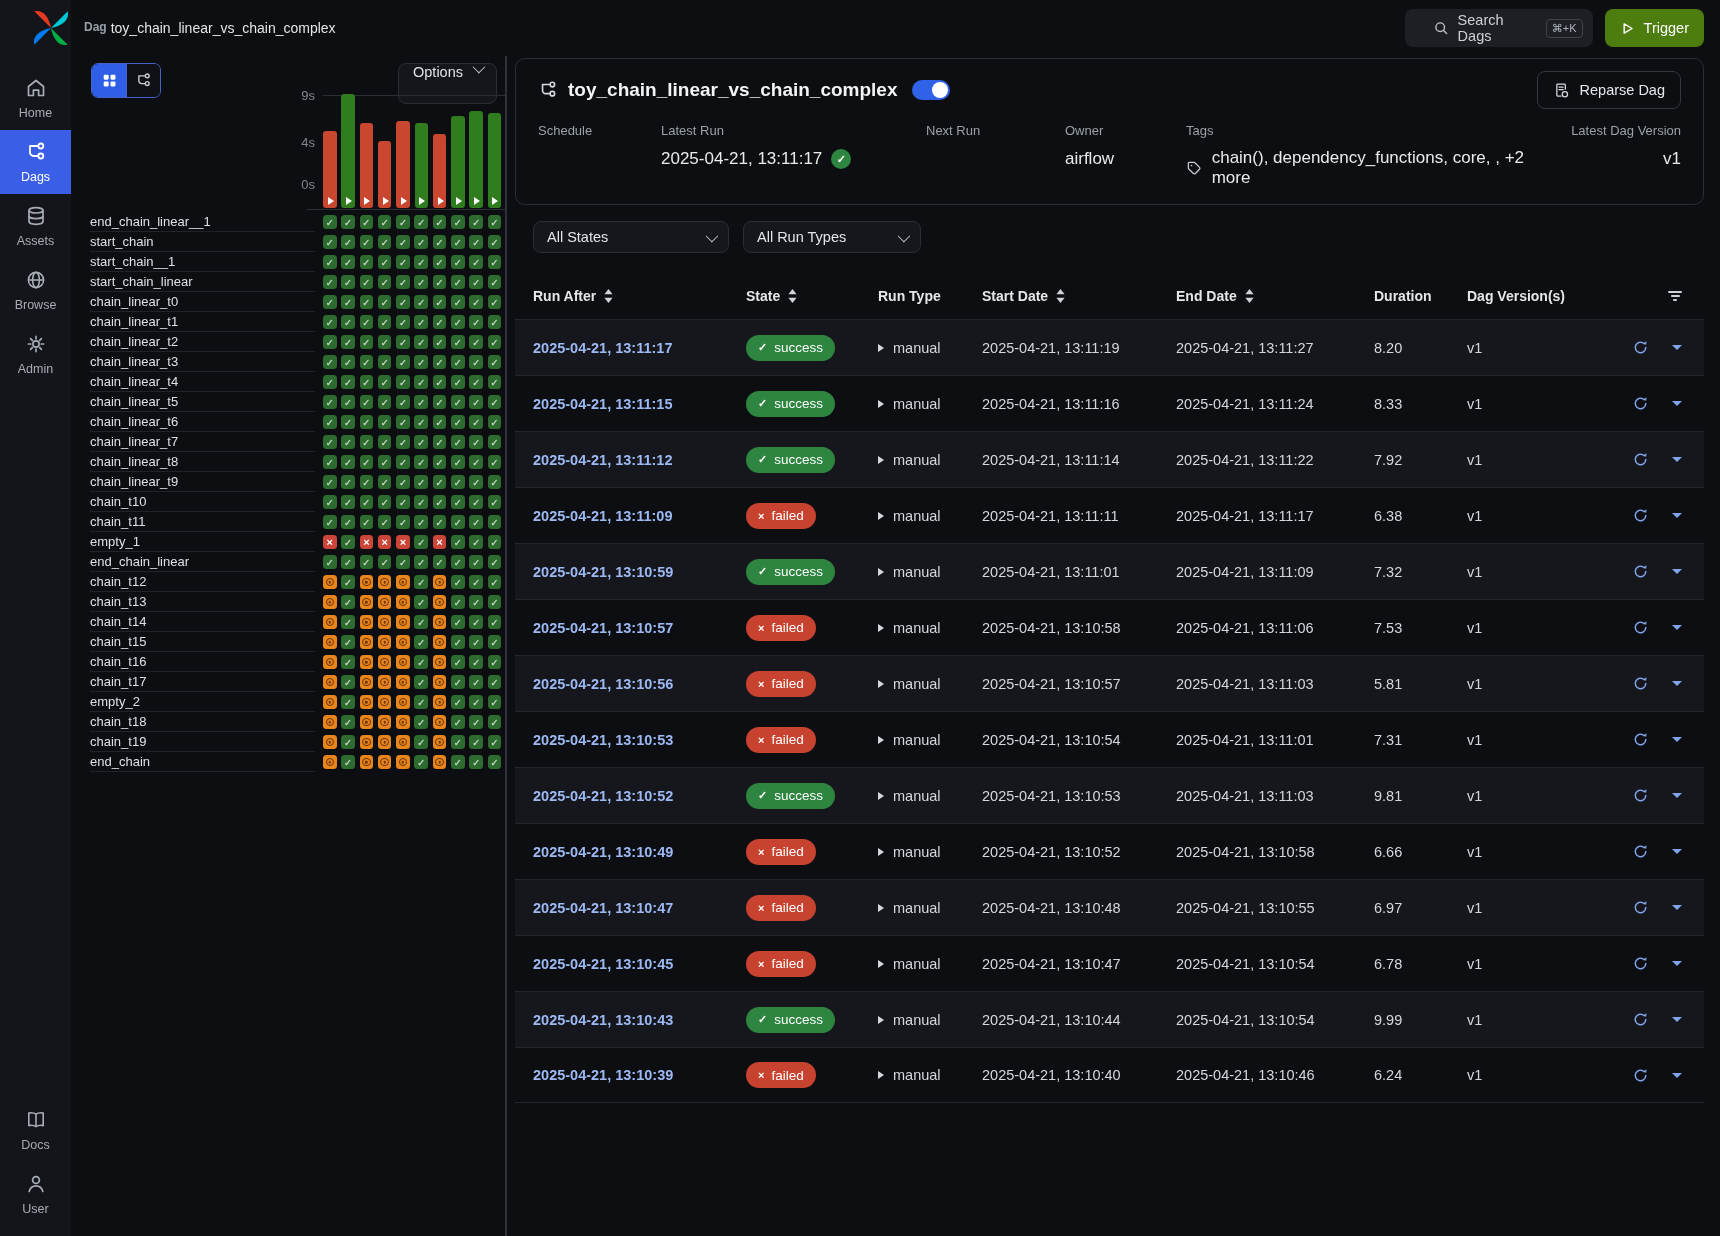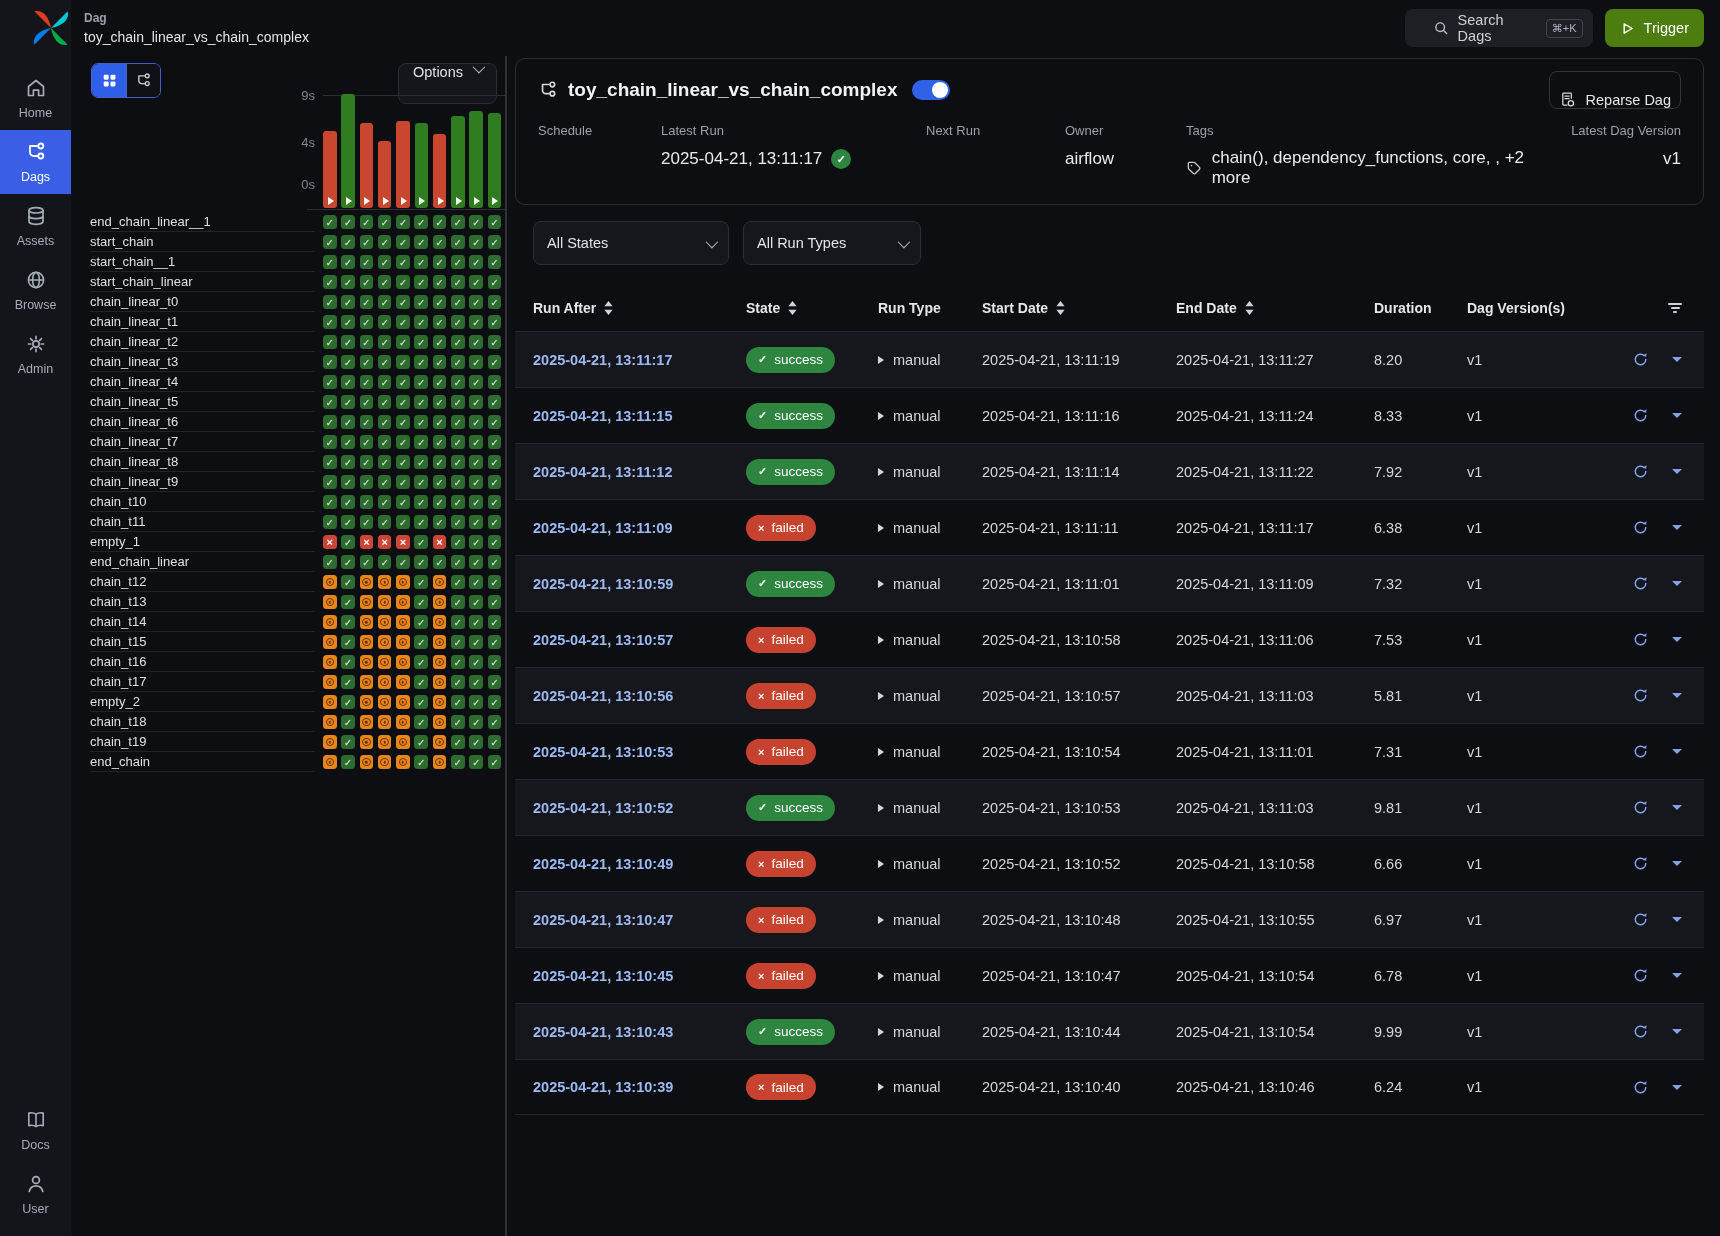--- a/index.html
+++ b/index.html
@@ -16,21 +16,21 @@
   .nav-col { width:100%; display:flex; flex-direction:column; }
   .nav-item { width:100%; padding:11px 0 10px; display:flex; flex-direction:column; align-items:center;
               gap:7px; font-size:12.5px; color:#a6adb5; cursor:pointer; }
   .nav-item.active { background:#3a5fe6; color:#ffffff; }
   .nav-item .nicon { width:22px; height:22px; color:inherit; }
   .side-spacer { flex:1; }
 
   
   .main { position:absolute; left:71px; top:0; right:0; bottom:0; }
   .topbar { height:56px; display:flex; align-items:center; padding:0 16px 0 13px; }
-  .crumbs { display:flex; flex-direction:column; gap:4px; }
+  .crumbs { display:flex; gap:4px; }
   .crumb-root { font-size:12px; font-weight:bold; color:#9aa1a9; }
   .crumb-title { font-size:14px; color:#e3e5e8; }
   .top-actions { margin-left:auto; display:flex; align-items:center; gap:12px; }
   .searchbox { display:flex; align-items:center; gap:9px; width:188px; height:38px;
                background:#1d1f25; border-radius:8px; padding:0 10px 0 28px; cursor:pointer; }
   .searchbox .sicon { width:16px; height:16px; color:#b9bec5; }
   .searchbox .stext { font-size:14.5px; color:#cdd1d6; flex:1; }
   .searchbox kbd { font-family:"Liberation Sans",sans-serif; font-size:11px; color:#aeb4bb;
                    border:1px solid #41444b; border-radius:4px; padding:2px 5px; }
   .trigger-btn { display:flex; align-items:center; gap:9px; height:38px; padding:0 15px;
@@ -81,40 +81,40 @@
   .vdivider { width:2px; background:#2f3136; }
 
   
   .runs-panel { flex:1; position:relative; padding:2px 16px 0 8px; overflow:hidden; }
   .dag-card { border:1px solid #2b2d34; border-radius:10px; padding:12px 22px 16px; }
   .card-head { display:flex; align-items:center; }
   .dagicon { width:20px; height:20px; color:#d5d9de; margin-right:10px; }
   .dag-title { font-size:19px; font-weight:bold; color:#f2f3f5; }
   .toggle { width:38px; height:20px; border-radius:10px; background:#2f62e6; position:relative; margin-left:14px; cursor:pointer; }
   .toggle::after { content:""; position:absolute; right:2px; top:2px; width:16px; height:16px; border-radius:50%; background:#fff; }
-  .reparse-btn { margin-left:auto; display:flex; align-items:flex-end; gap:10px; height:38px; padding:0 9px;
+  .reparse-btn { margin-left:auto; display:flex; align-items:center; gap:10px; height:38px; padding:0 15px;
                  background:transparent; border:1px solid #34363c; border-radius:8px; color:#e5e7eb;
                  font-size:14.5px; font-family:inherit; cursor:pointer; }
   .reparse-btn svg { width:17px; height:17px; color:#d5d9de; }
   .meta-row { display:flex; margin-top:14px; align-items:flex-start; }
   .meta-col { display:flex; flex-direction:column; gap:10px; }
   .meta-label { font-size:13px; color:#9aa1a9; }
   .meta-value { font-size:17px; color:#e8eaed; display:flex; align-items:center; gap:9px; min-height:22px; }
   .okcircle { width:20px; height:20px; border-radius:50%; background:#2e8540; color:#fff; font-size:11px;
               display:grid; place-items:center; font-weight:bold; }
   .tagicon { width:17px; height:17px; color:#c9cdd3; }
   .w-sched { width:123px; } .w-latest { width:265px; } .w-next { width:139px; } .w-owner { width:121px; } .w-tags { flex:1; }
   .w-ver { width:120px; text-align:right; } .w-ver .meta-value { justify-content:flex-end; }
 
   .tabs { display:flex; gap:34px; margin:14px 0 0 18px; }
   .tab { font-size:15.5px; font-weight:bold; color:#9aa1a9; padding:6px 4px 9px; cursor:pointer; border-bottom:3px solid transparent; }
   .tab.active { color:#ffffff; border-bottom-color:#3d74f0; border-radius:1px; }
 
   .filters { display:flex; gap:14px; margin:16px 0 0 18px; }
-  .select { display:flex; align-items:center; justify-content:space-between; height:44px; padding:0 13px;
+  .select { display:flex; align-items:center; justify-content:space-between; height:32px; padding:0 13px;
             background:#15171c; border:1px solid #2b2d34; border-radius:8px; font-size:14.5px; color:#e3e5e8; cursor:pointer; }
   .select.s1 { width:196px; } .select.s2 { width:178px; }
 
   .runtable { margin-top:20px; }
   .thead, .trow { display:grid; grid-template-columns:213px 132px 104px 194px 198px 93px 1fr 100px;
                   align-items:center; padding:0 8px 0 18px; }
   .thead { height:46px; font-size:14px; font-weight:bold; color:#e5e7e9; }
   .hcell { display:flex; align-items:center; gap:8px; }
   .sorticon { width:9px; height:14px; }
   .filtericon { justify-self:end; margin-right:14px; display:flex; flex-direction:column; gap:2.5px; align-items:center; cursor:pointer; }

